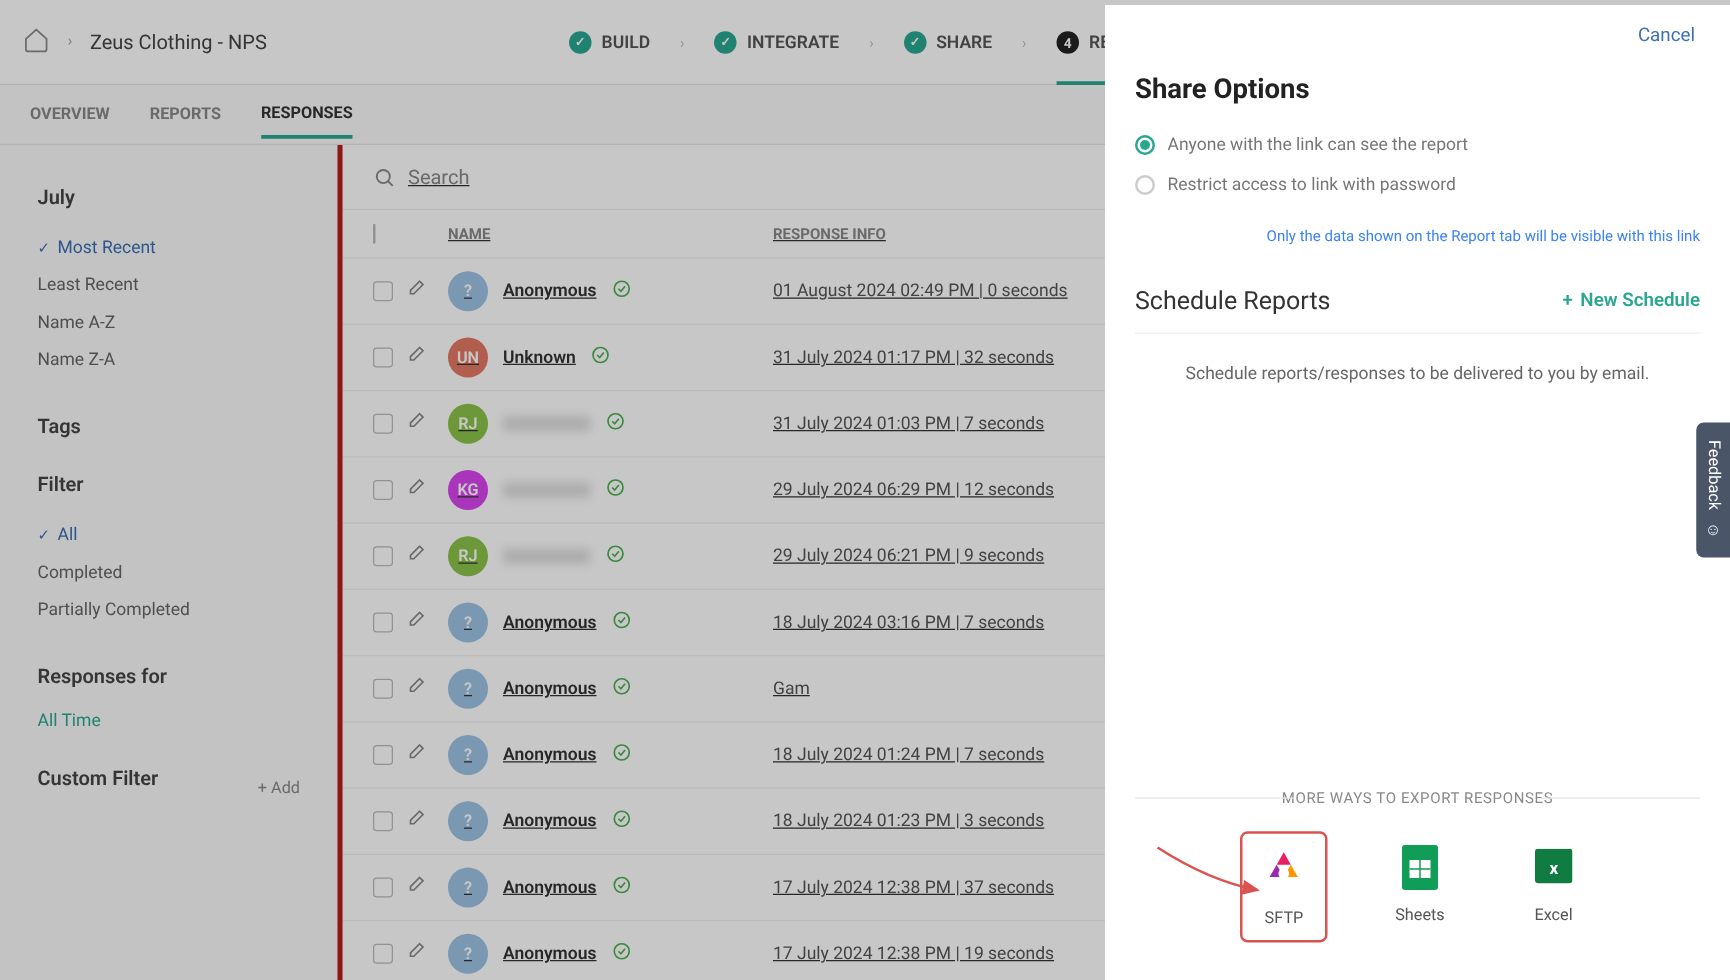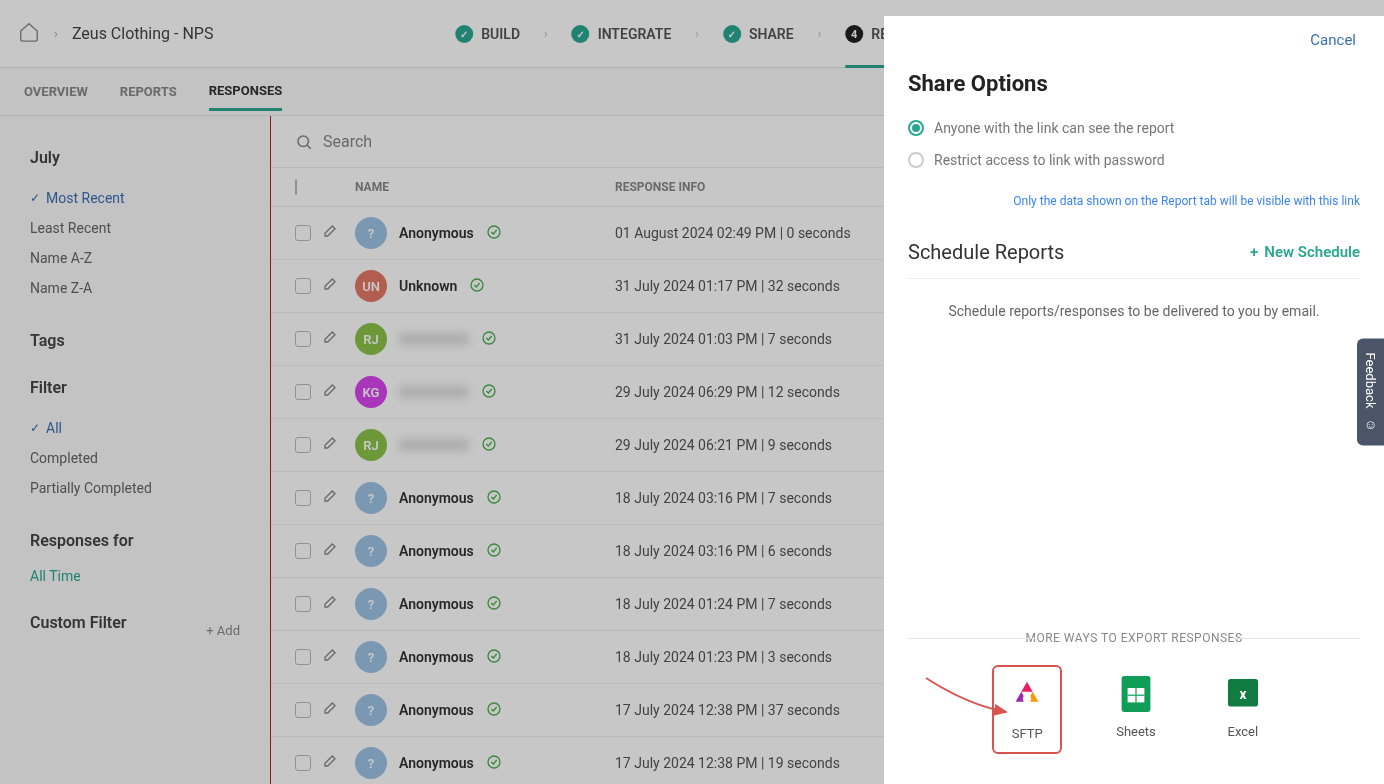--- a/index.html
+++ b/index.html
@@ -26,41 +26,41 @@
 .sidebar { width: 270px; background: #fafafa; padding: 32px 30px; overflow-y: auto; }
 .sidebar h4 { font-size: 16px; color: #444; font-weight: 600; margin-bottom: 16px; }
 .sidebar .opt { font-size: 14px; color: #666; padding: 7px 0; cursor: pointer; display: flex; align-items: center; gap: 6px; }
 .sidebar .opt.sel { color: #3a6fb5; }
 .sidebar .opt.sel::before { content: "✓"; font-size: 12px; }
 .sidebar .section { margin-bottom: 28px; }
 .sidebar .link { color: #2aa790; font-size: 14px; }
 .sidebar .cfrow { display:flex; justify-content: space-between; align-items:center; }
 .sidebar .add { color: #888; font-size: 13px; cursor:pointer; }
 
-.content { flex: 1; background: #fff; border-left: 1px solid #b91c1c; overflow-y: auto; }
+.content { flex: 1; background: #fff; border-left: 4px solid #b91c1c; overflow-y: auto; text-decoration: underline; }
 .toolbar { display: flex; align-items: center; padding: 16px 24px; border-bottom: 1px solid #eee; gap: 20px; }
 .toolbar .search { display: flex; align-items: center; gap: 10px; color: #888; font-size: 16px; flex: 1; }
 .toolbar .act { display:flex; align-items:center; gap:8px; color:#666; font-size:15px; cursor:pointer; font-weight:500; }
 
 .thead { display: grid; grid-template-columns: 60px 260px 300px 200px; padding: 12px 24px; font-size: 12px; font-weight: 700; color: #888; }
 .row { display: grid; grid-template-columns: 60px 260px 300px 200px; align-items: center; padding: 10px 24px; border-top: 1px solid #f0f0f0; font-size: 14px; }
 .row .chkcol { display:flex; align-items:center; gap:10px; }
 .chk { width:16px; height:16px; border:1.5px solid #bbb; border-radius:3px; }
 .edit { color:#888; cursor:pointer; }
 .avatar { width:32px; height:32px; border-radius:50%; display:flex; align-items:center; justify-content:center; color:#fff; font-size:13px; font-weight:600; }
 .namecell { display:flex; align-items:center; gap:12px; }
 .namecell .nm { font-weight:600; color:#333; }
 .namecell .blur { filter: blur(4px); background:#ddd; width:70px; height:12px; border-radius:2px; }
 .status { color:#4caf50; font-size:14px; }
 .info { color:#555; font-size:14px; }
 .extra { color:#555; font-size:14px; }
 
 .overlay { position:absolute; inset:0; background:rgba(0,0,0,0.22); z-index:5; }
 
-.panel { position:absolute; right:0; top:16px; bottom:0; width:500px; background:#fff; z-index:10; display:flex; flex-direction:column; padding: 0 24px; overflow-y:auto; }
+.panel { position:absolute; right:0; top:4px; bottom:0; width:500px; background:#fff; z-index:10; display:flex; flex-direction:column; padding: 0 24px; overflow-y:auto; }
 .panel .cancel { text-align:right; padding: 14px 4px; }
 .panel .cancel span { color:#3a6fb5; font-size:15px; cursor:pointer; }
 .panel h2 { font-size:22px; font-weight:700; color:#222; margin:8px 0 24px; }
 .radio { display:flex; align-items:center; gap:10px; margin-bottom:16px; }
 .radio .r { width:16px; height:16px; border:2px solid #2aa790; border-radius:50%; display:flex; align-items:center; justify-content:center; }
 .radio .r.on::after { content:""; width:8px; height:8px; background:#2aa790; border-radius:50%; }
 .radio .r.off { border-color:#ccc; }
 .radio span { color:#777; font-size:14px; }
 .linkbox { display:flex; margin-top:8px; }
 .linkbox input { flex:1; border:1px solid #ddd; border-radius:4px 0 0 4px; padding:10px 12px; font-size:14px; color:#555; }
@@ -294,21 +294,20 @@
               </svg></span>
           </div>
   <div class="namecell">
             <span class="avatar" style="background:#9ec3e6">?</span>
     <span class="nm">Anonymous</span>
     <span class="status"><svg width="16" height="16" viewBox="0 0 24 24" fill="none" stroke="#4caf50" stroke-width="2">
                 <circle cx="12" cy="12" r="9"></circle>
                 <path d="M8 12l3 3 5-6"></path>
               </svg></span>
           </div>
-  <div class="info">18 July 2024 03:16 PM | 6 seconds</div>
   <div class="extra">Gam</div>
         </div>
         <div class="row">
           <div class="chkcol">
             <span class="chk"></span>
     <span class="edit"><svg width="16" height="16" viewBox="0 0 24 24" fill="none" stroke="#888" stroke-width="2">
                 <path d="M17 3l4 4-11 11H6v-4z"></path>
               </svg></span>
           </div>
   <div class="namecell">

